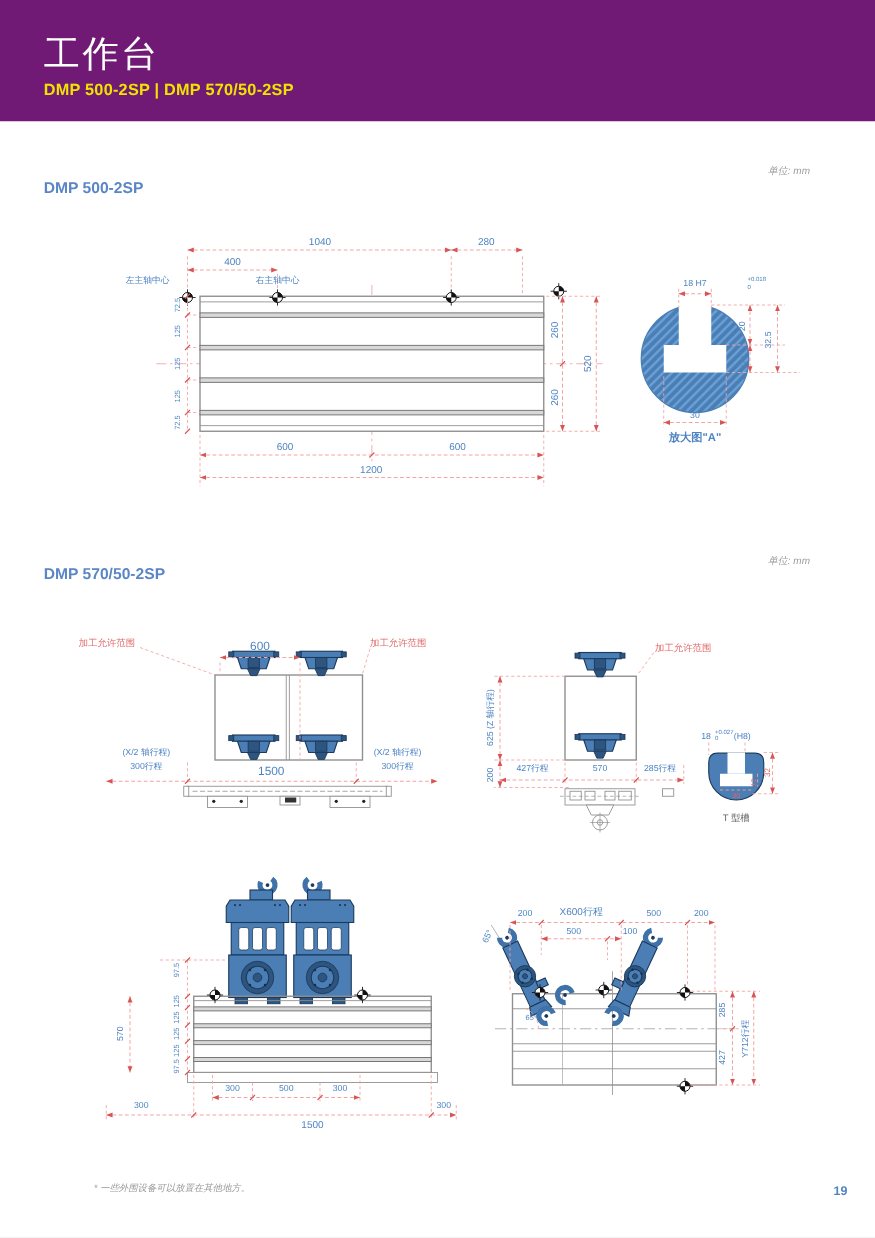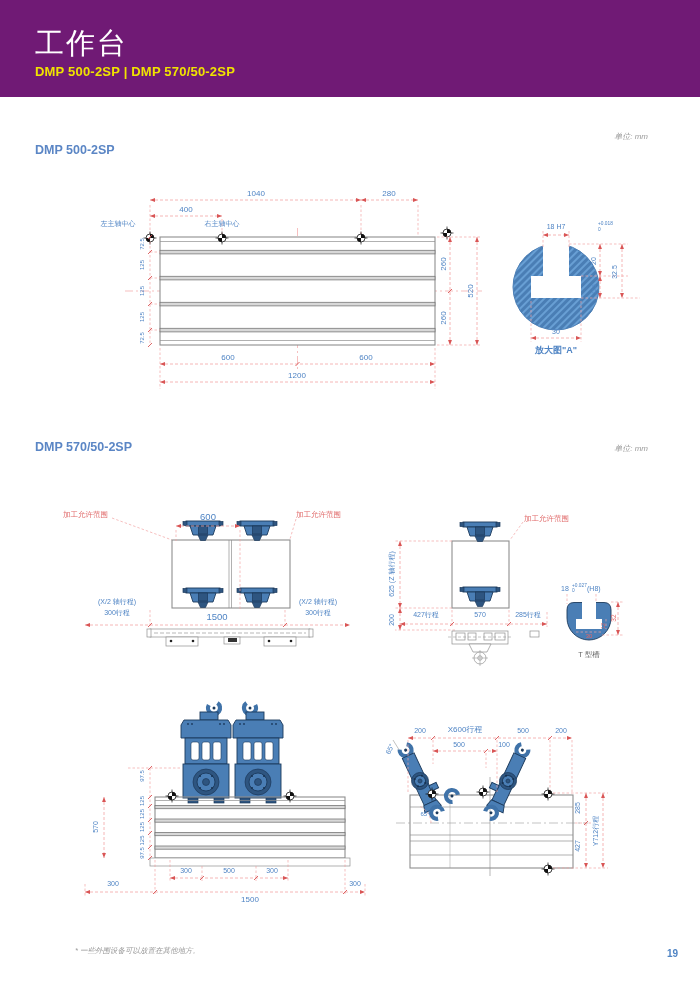--- a/index.html
+++ b/index.html
@@ -108,21 +108,21 @@
     </defs>
   </svg>
 
   <div class="hdr">
     <div class="hdr-title">工作台</div>
     <div class="hdr-sub">DMP 500-2SP | DMP 570/50-2SP</div>
   </div>
 
   <div class="sec-title" style="top:143px;">DMP 500-2SP</div>
   <div class="units" style="top:131px;">单位: mm</div>
-  <div class="sec-title" style="top:440px;">DMP 570/50-2SP</div>
+  <div class="sec-title" style="top:452px;">DMP 570/50-2SP</div>
   <div class="units" style="top:443px;">单位: mm</div>
 
   <svg style="top:160px;" width="700" height="250" viewBox="0 160 700 250">
 
     <g>
       <line x1="125" y1="291" x2="482" y2="291" class="cl"></line>
       <line x1="297.5" y1="228" x2="297.5" y2="372" class="cl"></line>
       <rect x="160" y="237" width="275" height="108" class="gl"></rect>
       <line x1="160" y1="241.5" x2="435" y2="241.5" class="gln"></line>
       <line x1="160" y1="340.5" x2="435" y2="340.5" class="gln"></line>

